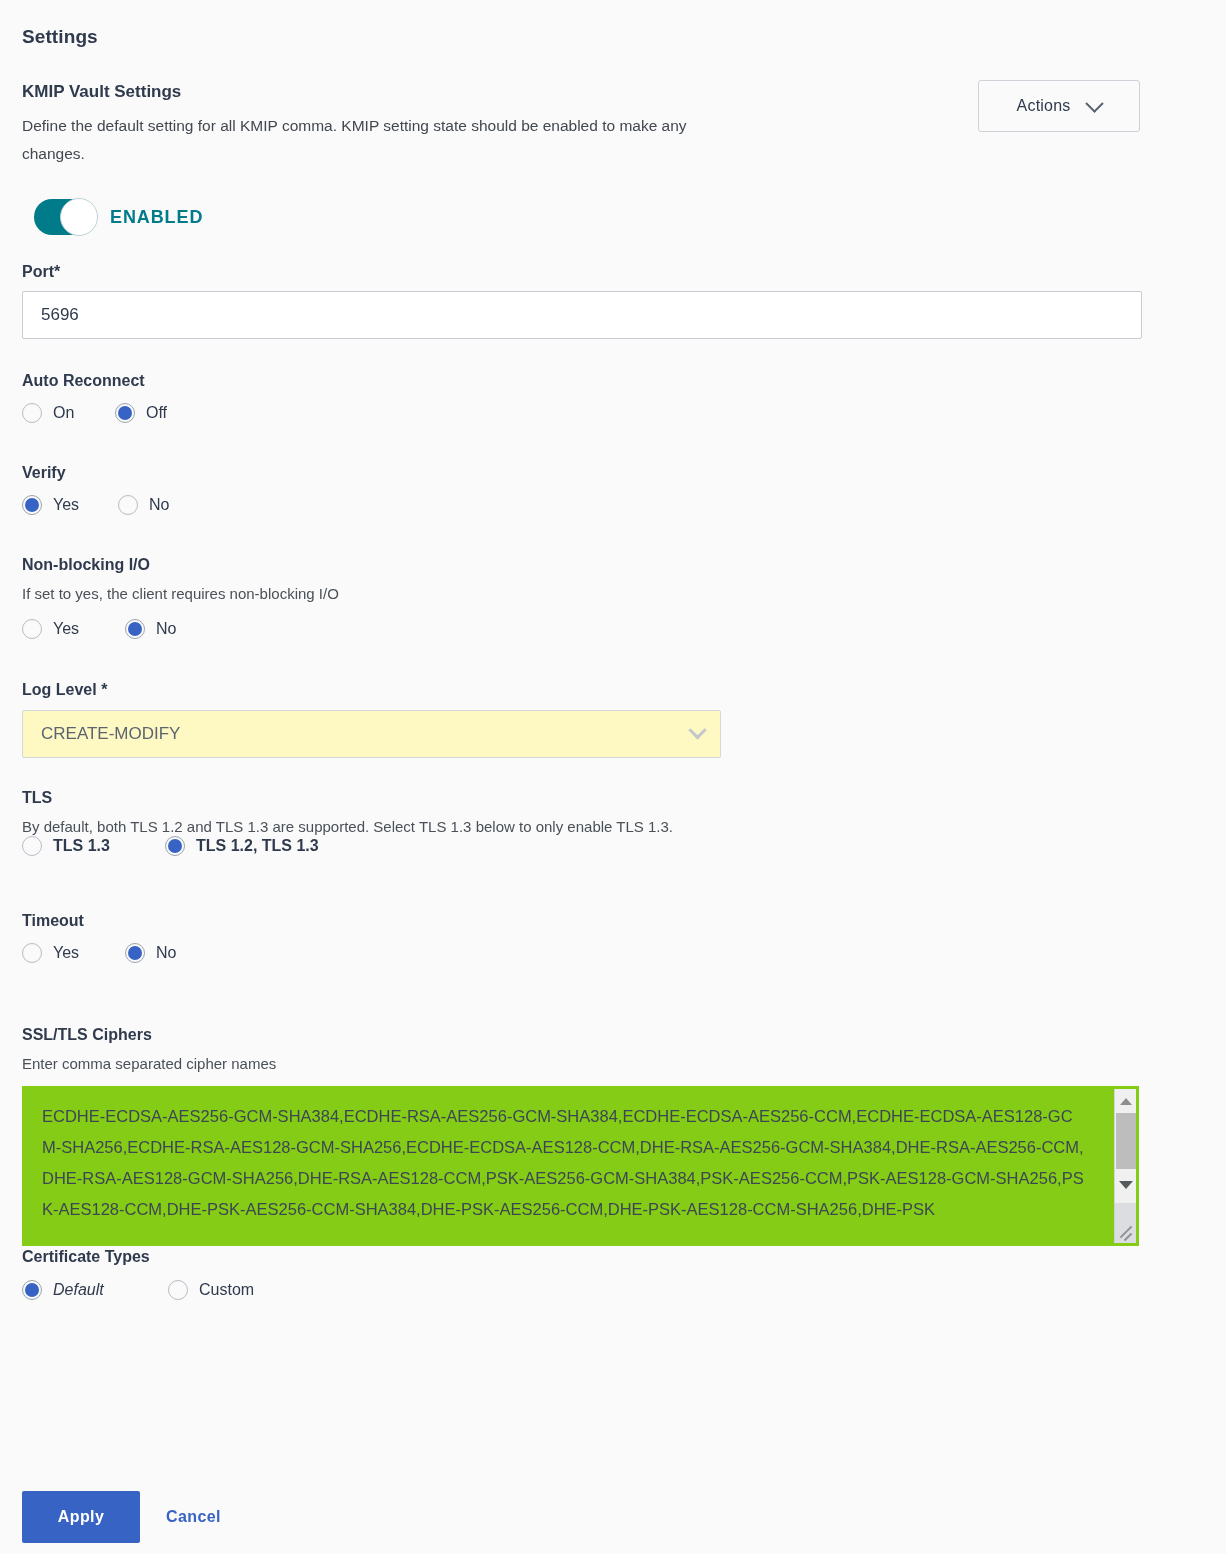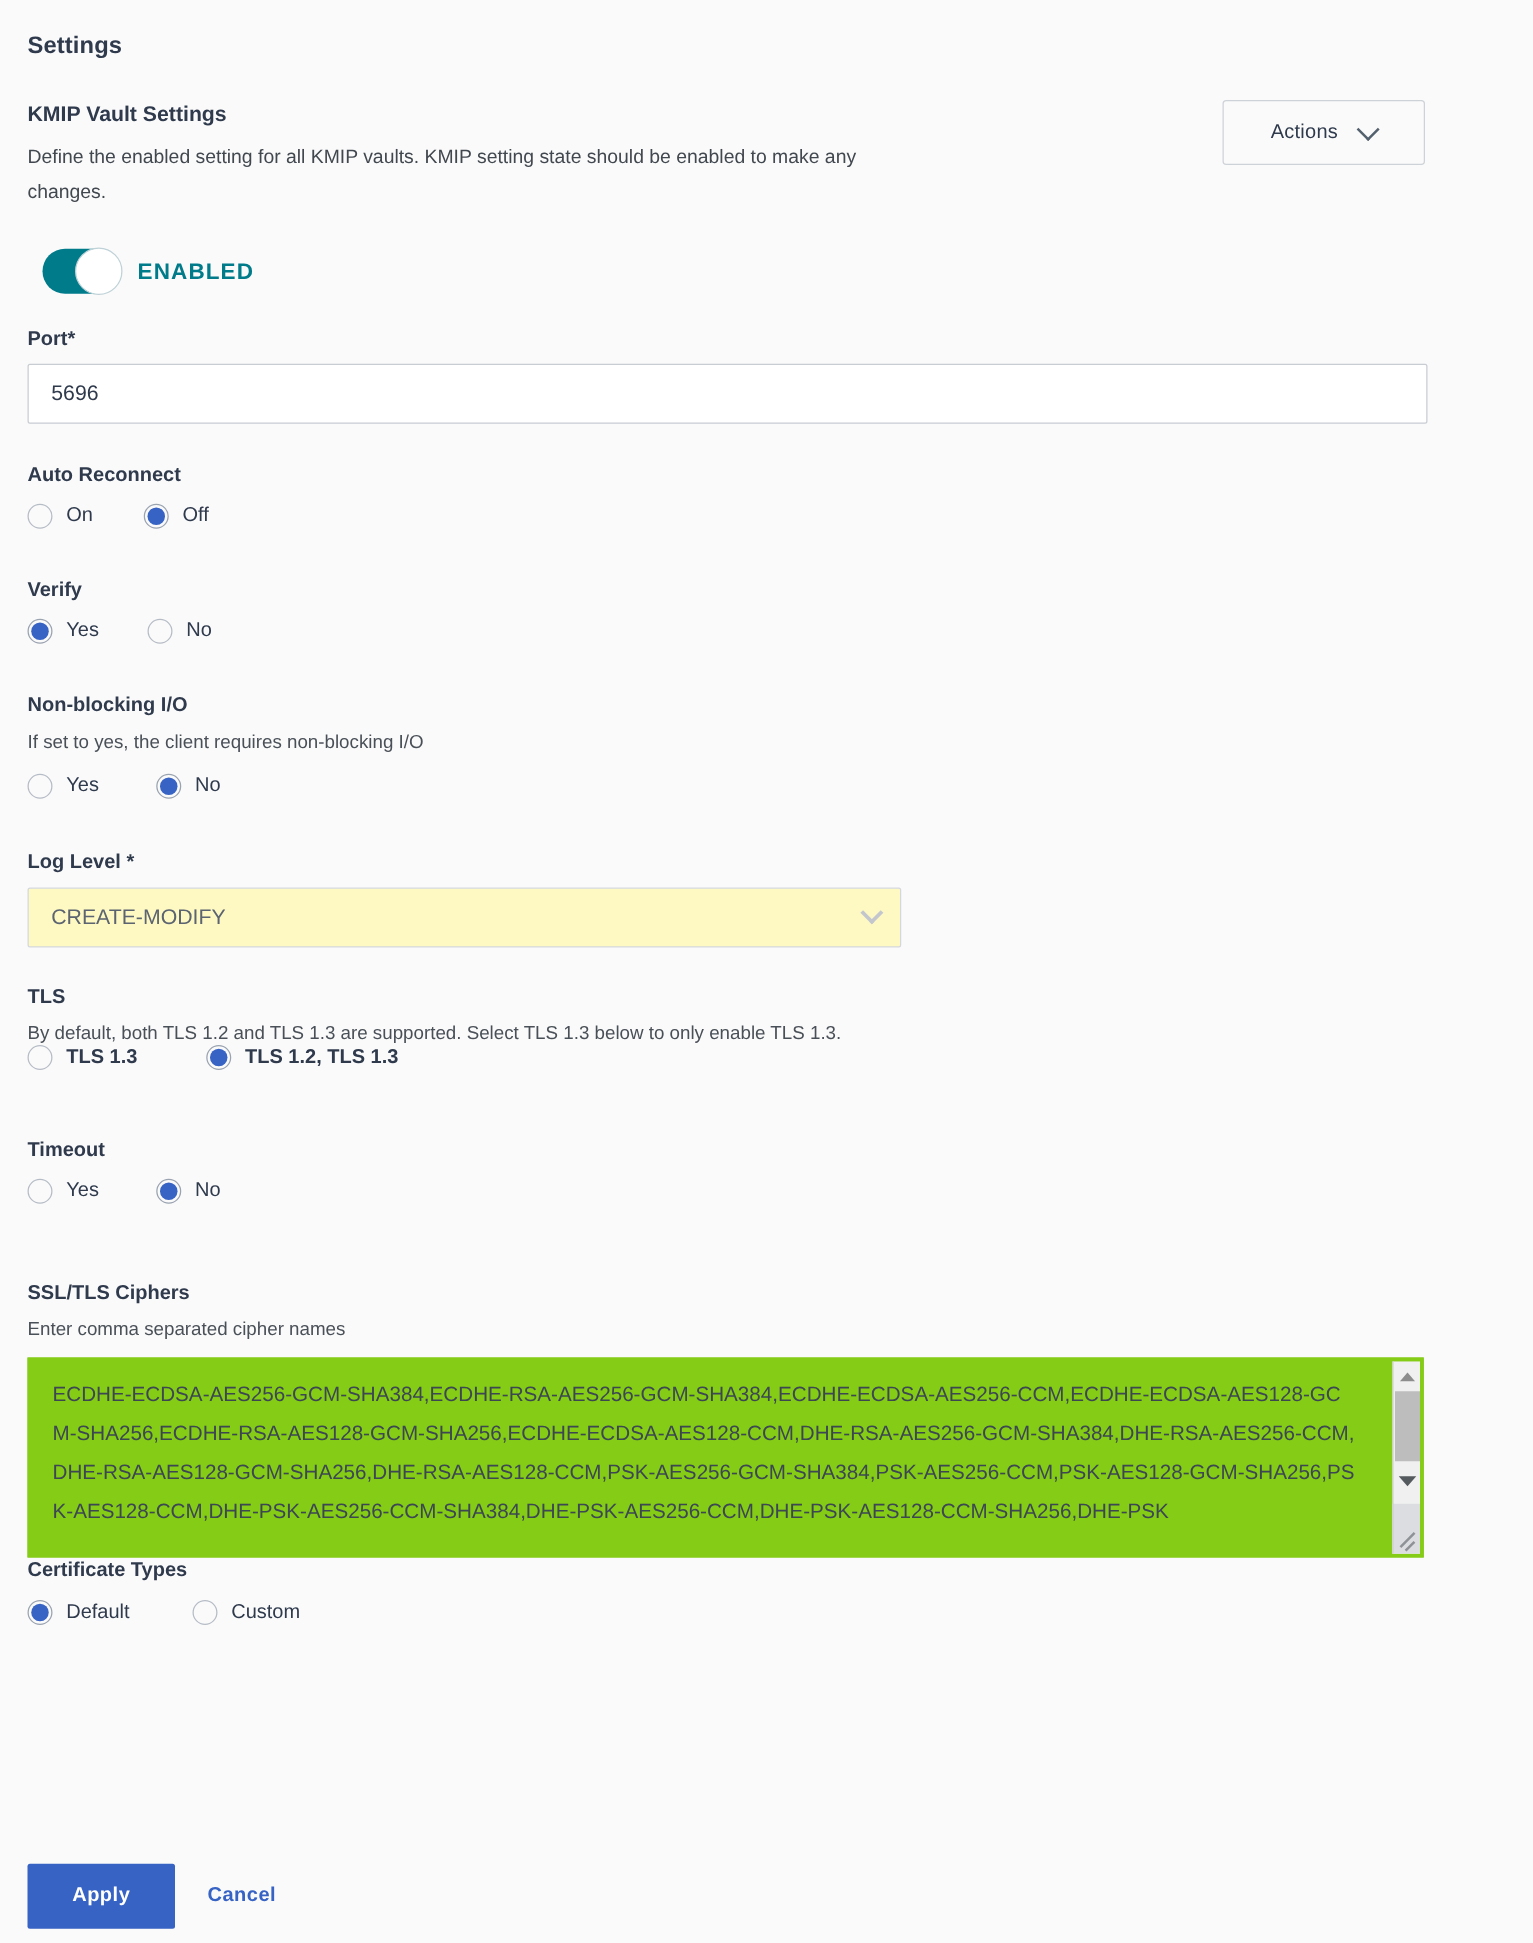--- a/index.html
+++ b/index.html
@@ -175,21 +175,21 @@
   }
 </style>
 </head>
 <body>
 
 <div class="page">
 
   <div class="h-settings">Settings</div>
 
   <div class="h-section">KMIP Vault Settings</div>
-  <div class="section-desc">Define the enabled setting for all KMIP vaults. KMIP setting state should be enabled to make any changes.</div>
+  <div class="section-desc">Define the default setting for all KMIP comma. KMIP setting state should be enabled to make any changes.</div>
 
   <div class="actions-btn">
     <span class="lbl">Actions</span>
     <span class="caret-down"></span>
   </div>
 
   <div class="toggle-row">
     <div class="toggle">
       <div class="knob"></div>
     </div>
@@ -280,21 +280,21 @@
       <div class="sb-thumb"></div>
       <div class="sb-arrow down">
           <span class="tri-down"></span>
         </div>
     </div>
     <div class="ta-resize"></div>
   </div>
 
   <div class="f-label" style="left:22px; top:1248px;">Certificate Types</div>
   <div class="radio-row" style="left:22px; top:1280px;">
-    <div class="radio-item" style="width:132px;">
+    <div class="radio-item" style="width:146px;font-style:italic;">
       <span class="radio checked"></span>
       <span class="radio-label">Default</span>
     </div>
     <div class="radio-item">
       <span class="radio"></span>
       <span class="radio-label">Custom</span>
     </div>
   </div>
 
   <button class="apply-btn">Apply</button>

